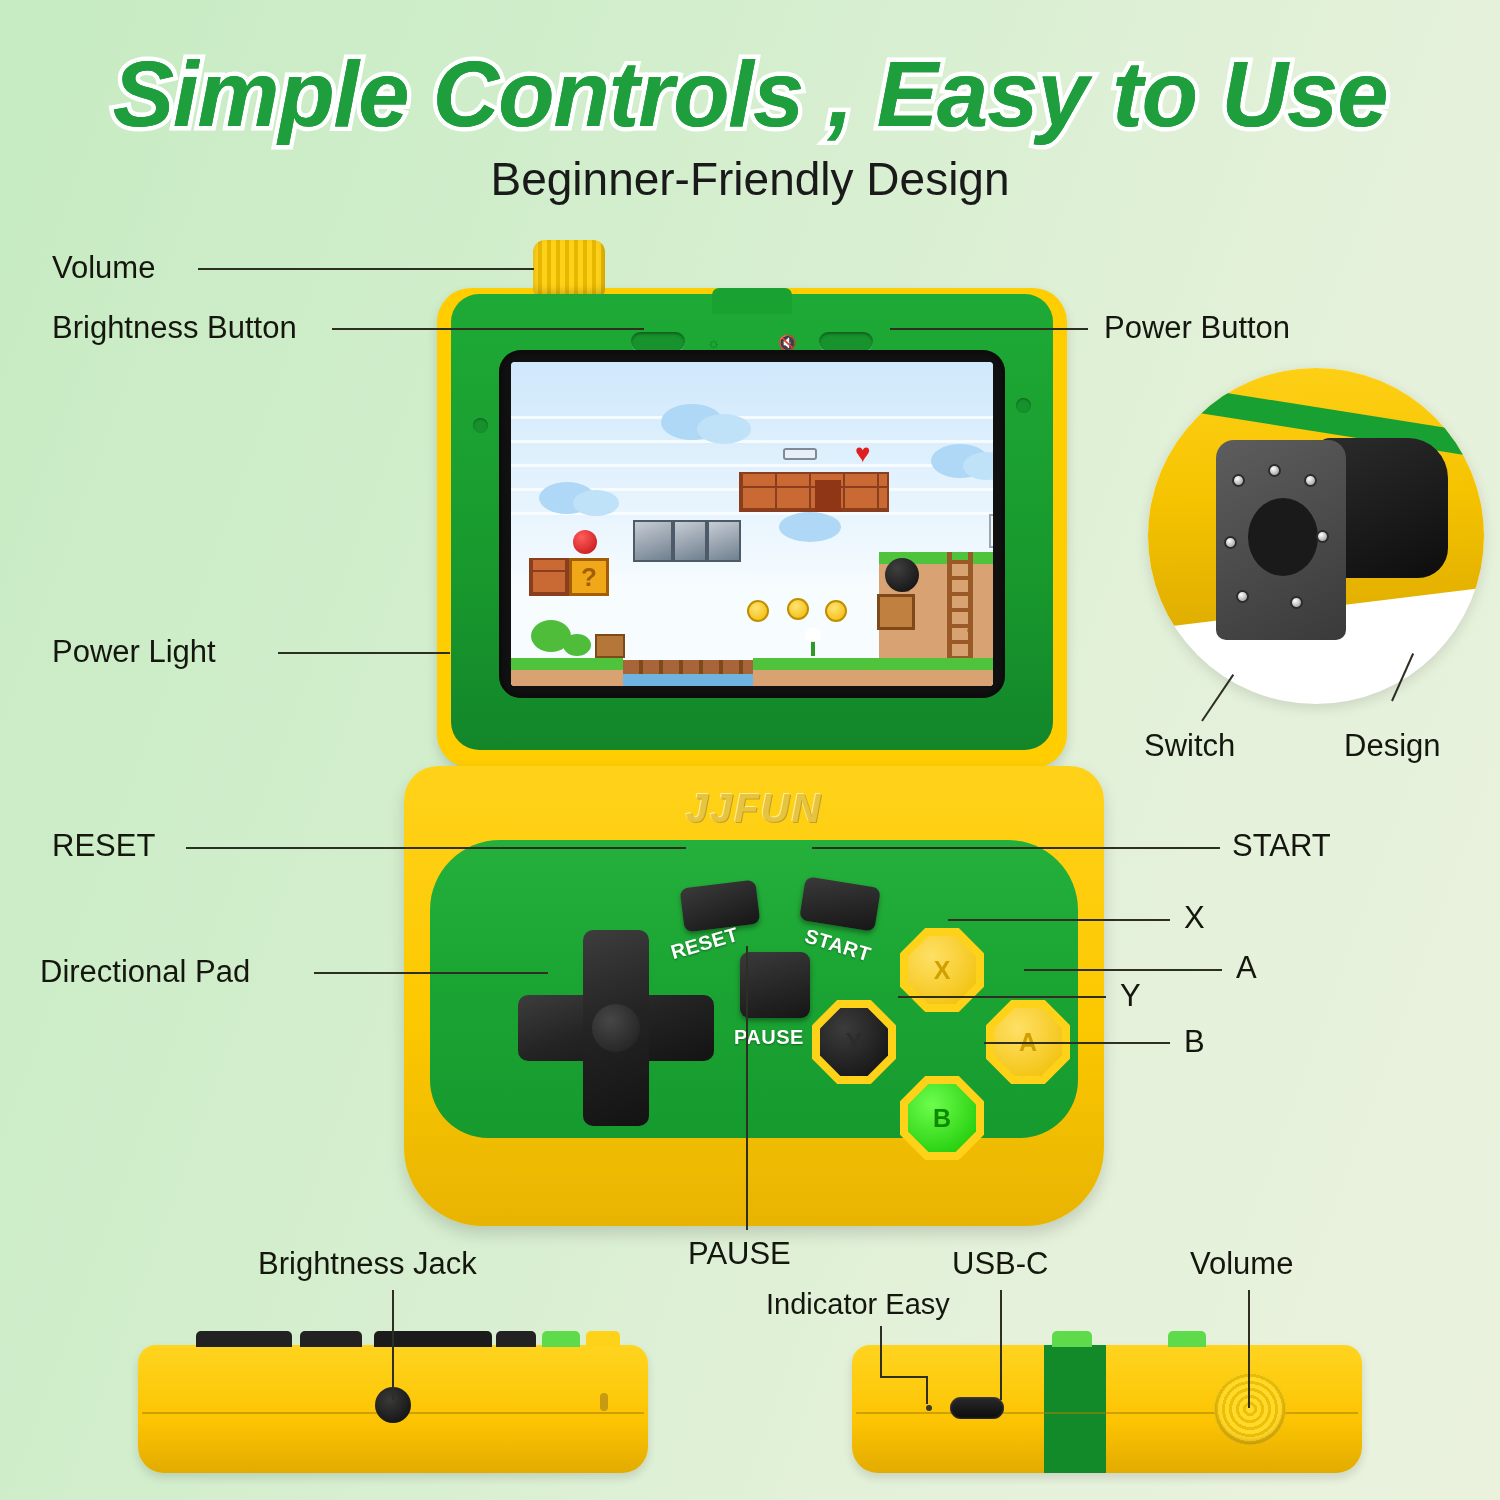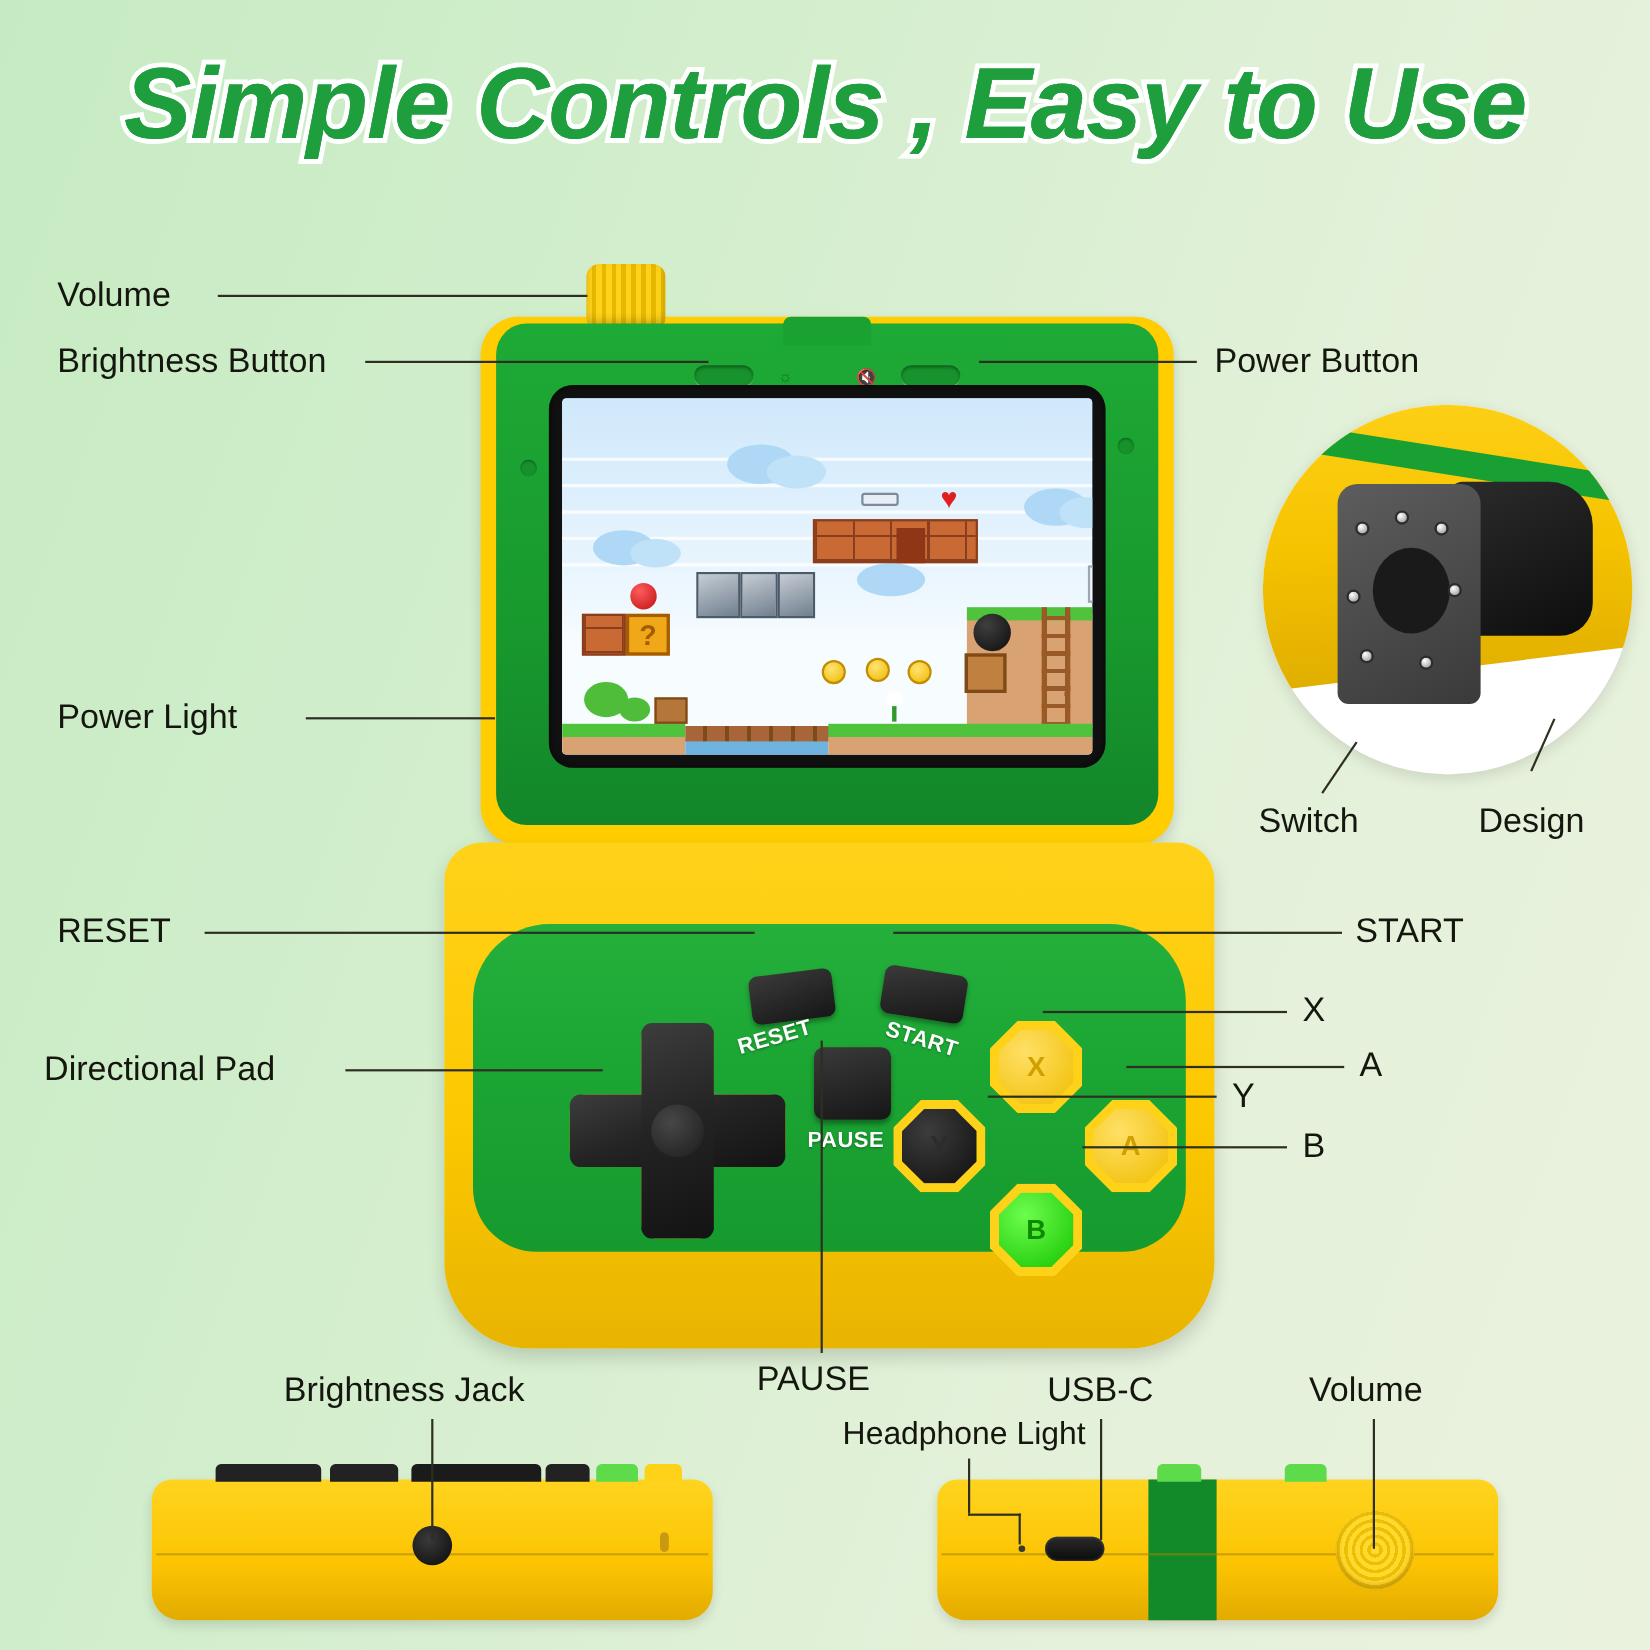--- a/index.html
+++ b/index.html
@@ -301,20 +301,21 @@
     border: 2px solid #4d5a68;
   }
 </style>
 </head>
 <body>
 
 <div class="stage">
 
   <div class="title">Simple Controls , Easy to Use</div>
   <div class="title-inner">Simple Controls , Easy to Use</div>
+  <div class="subtitle">Beginner-Friendly Design</div>
 
   <div class="dev-top">
     <div class="knob"></div>
     <div class="dev-top-green">
       <div class="hinge-tab"></div>
       <div class="pill-btn left"></div>
       <div class="mini-icon" style="left:256px">☼</div>
       <div class="mini-icon" style="right:256px">🔇</div>
       <div class="pill-btn right"></div>
       <div class="corner-dot" style="left:22px;top:124px"></div>
@@ -379,20 +380,21 @@
           <div class="px" style="left:112px;top:298px;width:132px;height:14px;background:repeating-linear-gradient(90deg,#a8653a 0 16px,#7d4a18 16px 20px)"></div>
 
           <div class="px ground-grass" style="left:242px;top:296px;width:268px;height:14px"></div>
           <div class="px ground-dirt" style="left:242px;top:308px;width:268px;height:64px"></div>
         </div>
       </div>
     </div>
   </div>
 
   <div class="dev-bot">
+    <div class="brand">JJFUN</div>
     <div class="bot-green">
 
       <div class="dpad">
         <div class="rim">
             <div class="bar-h"></div>
             <div class="bar-v"></div>
           </div>
         <div class="core">
             <div class="bar-h"></div>
             <div class="bar-v"></div>
@@ -500,21 +502,21 @@
 
   <div class="lbl" style="left:1144px;top:728px">Switch</div>
   <div class="dline" style="left:1202px;top:720px;width:56px;transform:rotate(-56deg)"></div>
 
   <div class="lbl" style="left:1344px;top:728px">Design</div>
   <div class="dline" style="left:1392px;top:700px;width:52px;transform:rotate(-66deg)"></div>
 
   <div class="lbl" style="left:258px;top:1246px">Brightness Jack</div>
   <div class="vline" style="left:392px;top:1290px;height:110px"></div>
 
-  <div class="lbl sm" style="left:766px;top:1288px">Headphone Light</div>
+  <div class="lbl sm" style="left:766px;top:1288px">Indicator Easy</div>
   <div class="vline" style="left:880px;top:1326px;height:50px"></div>
   <div class="line" style="left:880px;top:1376px;width:48px"></div>
   <div class="vline" style="left:926px;top:1376px;height:28px"></div>
 
   <div class="lbl" style="left:952px;top:1246px">USB-C</div>
   <div class="vline" style="left:1000px;top:1290px;height:110px"></div>
 
   <div class="lbl" style="left:1190px;top:1246px">Volume</div>
   <div class="vline" style="left:1248px;top:1290px;height:118px"></div>
 

